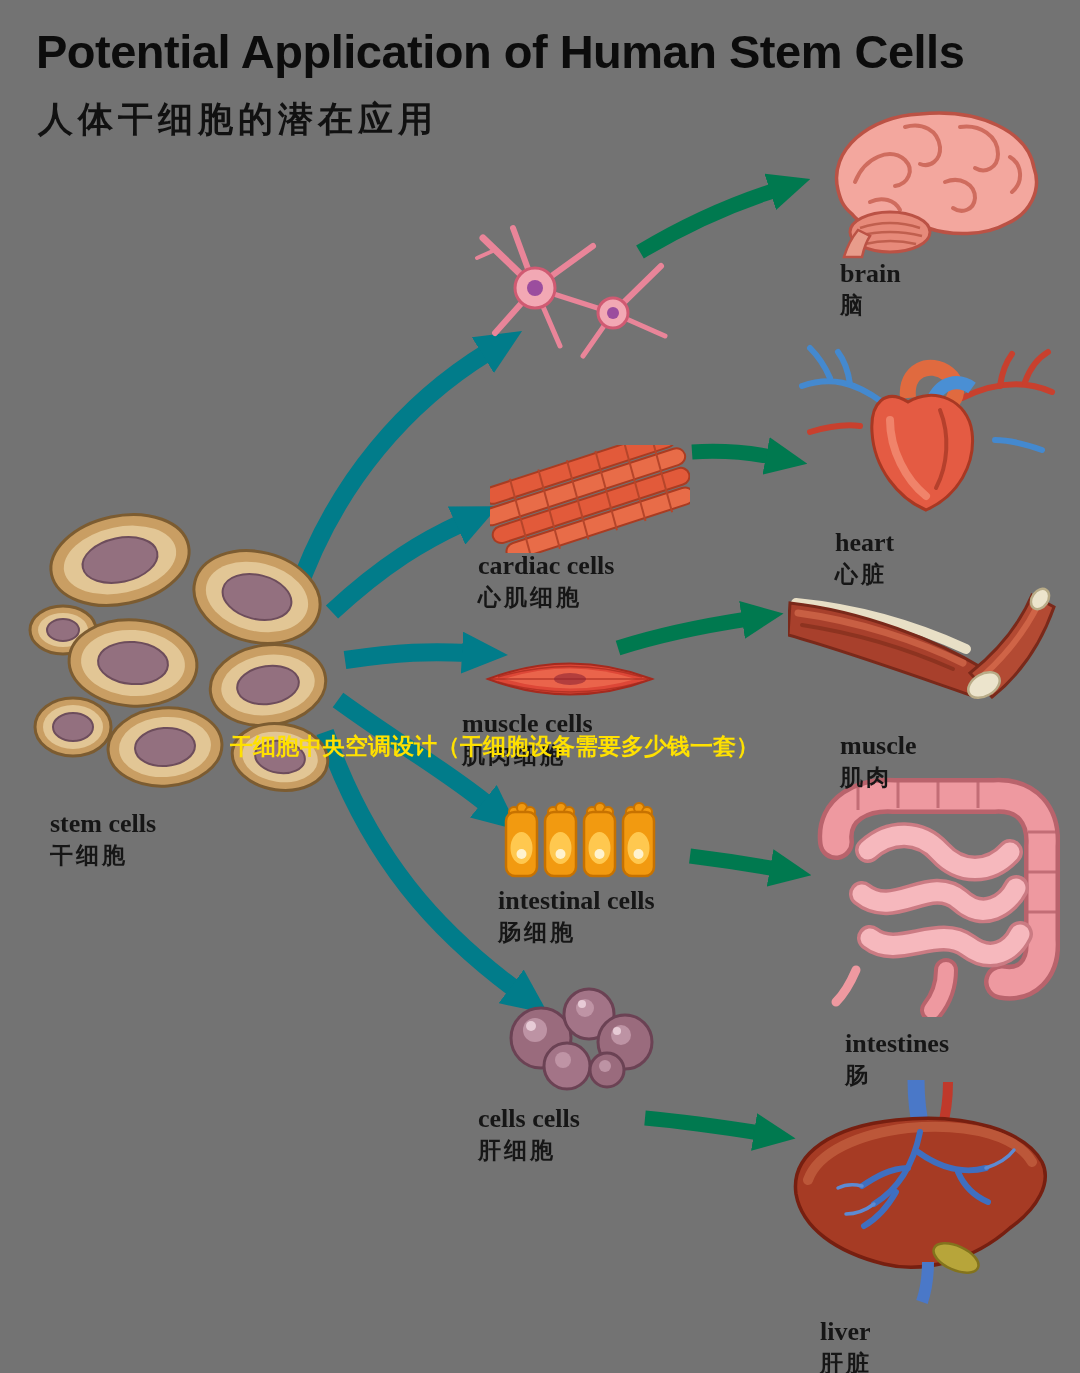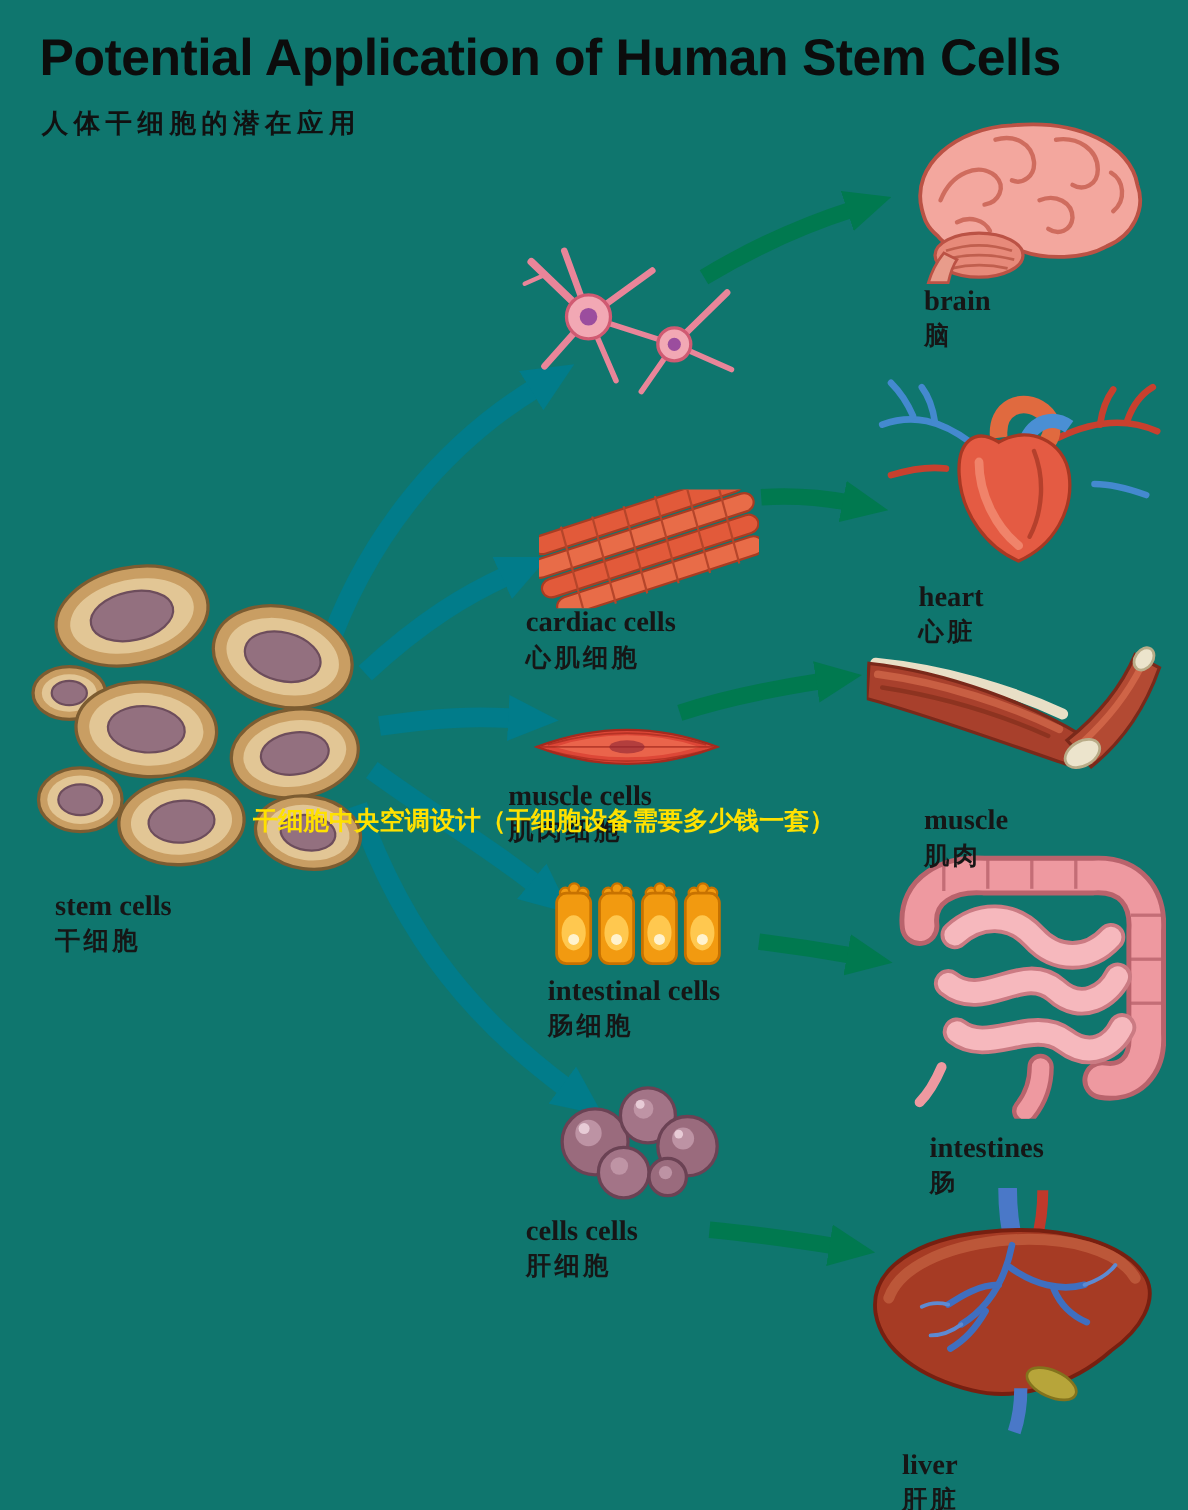--- a/index.html
+++ b/index.html
@@ -1,26 +1,26 @@
 <!DOCTYPE html>
 <html style="--arrow-teal: #017c8a; --arrow-green: #00794f; --watermark-yellow: #ffe100;"><head>
 <meta charset="utf-8">
 <style>
   html,body{margin:0;padding:0;background:#ffffff;}
   .canvas{
-    position:relative;width:1080px;height:1373px;background:#0f766e;overflow:hidden;
+    position:relative;width:1080px;height:1373px;background:#737373;overflow:hidden;
     font-family:"Liberation Sans", sans-serif;color:#111;
   }
   .fig{position:absolute;}
   .title{
     position:absolute;left:36px;top:24px;font-size:47px;font-weight:800;
     letter-spacing:-0.5px;color:#0c0c0c;white-space:nowrap;
   }
   .subtitle{
-    position:absolute;left:38px;top:96px;font-size:24px;font-weight:700;
+    position:absolute;left:38px;top:96px;font-size:35px;font-weight:700;
     letter-spacing:5px;color:#111;white-space:nowrap;
   }
   .label{position:absolute;text-align:left;color:#161616;z-index:20;font-family:Liberation Serif, serif;}
   .label .en{font-weight:700;font-size:26px;line-height:1.2;}
   .label .zh{font-weight:700;font-size:23px;letter-spacing:3px;line-height:1.5;}
   .watermark{
     position:absolute;left:230px;top:731px;font-size:23px;font-weight:700;
     color:var(--watermark-yellow,#ffe100);white-space:nowrap;z-index:40;
   }
   .arrows{position:absolute;left:0;top:0;z-index:1;}

